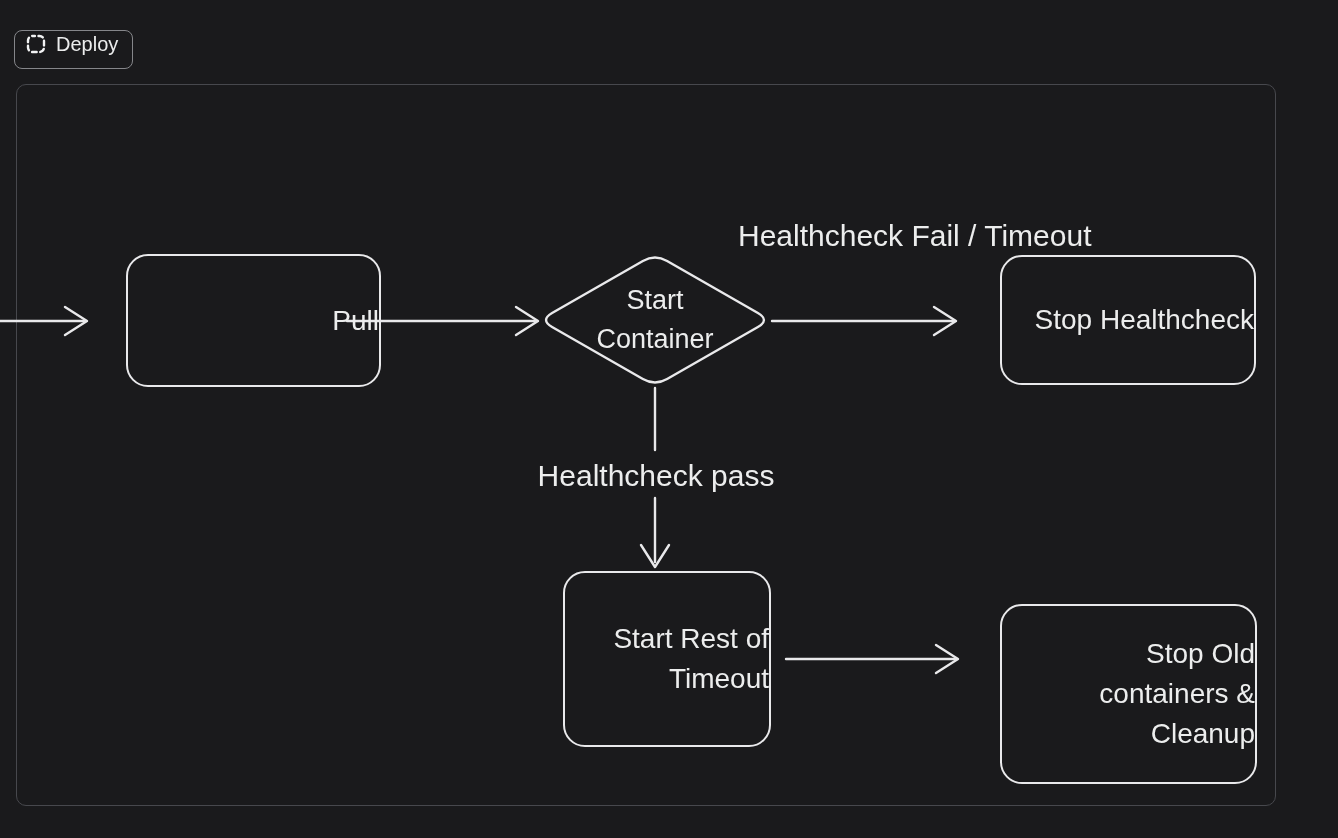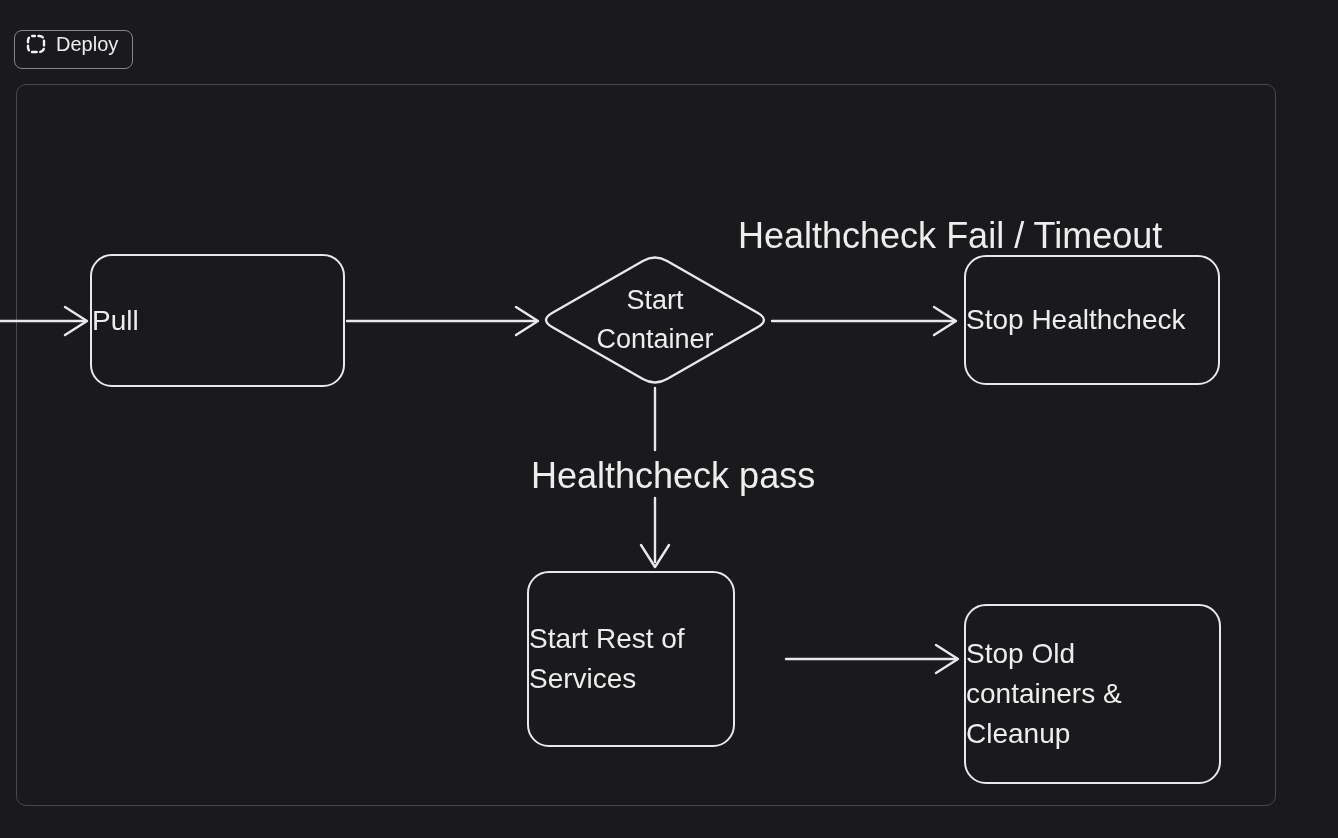--- a/index.html
+++ b/index.html
@@ -67,24 +67,25 @@
   }
   
   .node {
     position: absolute;
     box-sizing: border-box;
     border: 2.2px solid #e9e9eb;
     border-radius: 22px;
     background: transparent;
     display: flex;
     flex-direction: column;
-    align-items: flex-start;
+    align-items: flex-end;
     justify-content: center;
     text-align: center;
     cursor: pointer;
+    margin-left: 36px;
   }
   .node .line, .diamond-label .line {
     display: block;
     font-size: 28px;
     line-height: 40px;
     color: #eceded;
     white-space: nowrap;
   }
   .node-pull        { left: 90px;  top: 254px; width: 255px; height: 133px; }
   .node-stop-deploy { left: 964px; top: 255px; width: 256px; height: 130px; }
@@ -103,21 +104,21 @@
     justify-content: center;
     text-align: center;
     cursor: pointer;
   }
   .diamond-label .line { font-size: 27px; line-height: 39px; }
   
   .edge-label {
     position: absolute;
     text-align: center;
     color: #eceded;
-    font-size: 36px;
+    font-size: 30px;
     line-height: 40px;
     white-space: nowrap;
   }
   .label-fail { left: 738px; top: 216px; width: 260px; }
   .label-pass { left: 531px; top: 456px; width: 250px; }
 </style>
 </head>
 <body>
 
 <div class="canvas">
@@ -160,21 +161,21 @@
     <span class="line">Start</span>
     <span class="line">Container</span>
   </div>
 
   <div class="node node-stop-deploy">
     <span class="line">Stop Healthcheck</span>
   </div>
 
   <div class="node node-start-rest">
     <span class="line">Start Rest of</span>
-    <span class="line">Services</span>
+    <span class="line">Timeout</span>
   </div>
 
   <div class="node node-stop-old">
     <span class="line">Stop Old</span>
     <span class="line">containers &amp;</span>
     <span class="line">Cleanup</span>
   </div>
 
   <div class="edge-label label-fail">
     <span class="line">Healthcheck</span>

